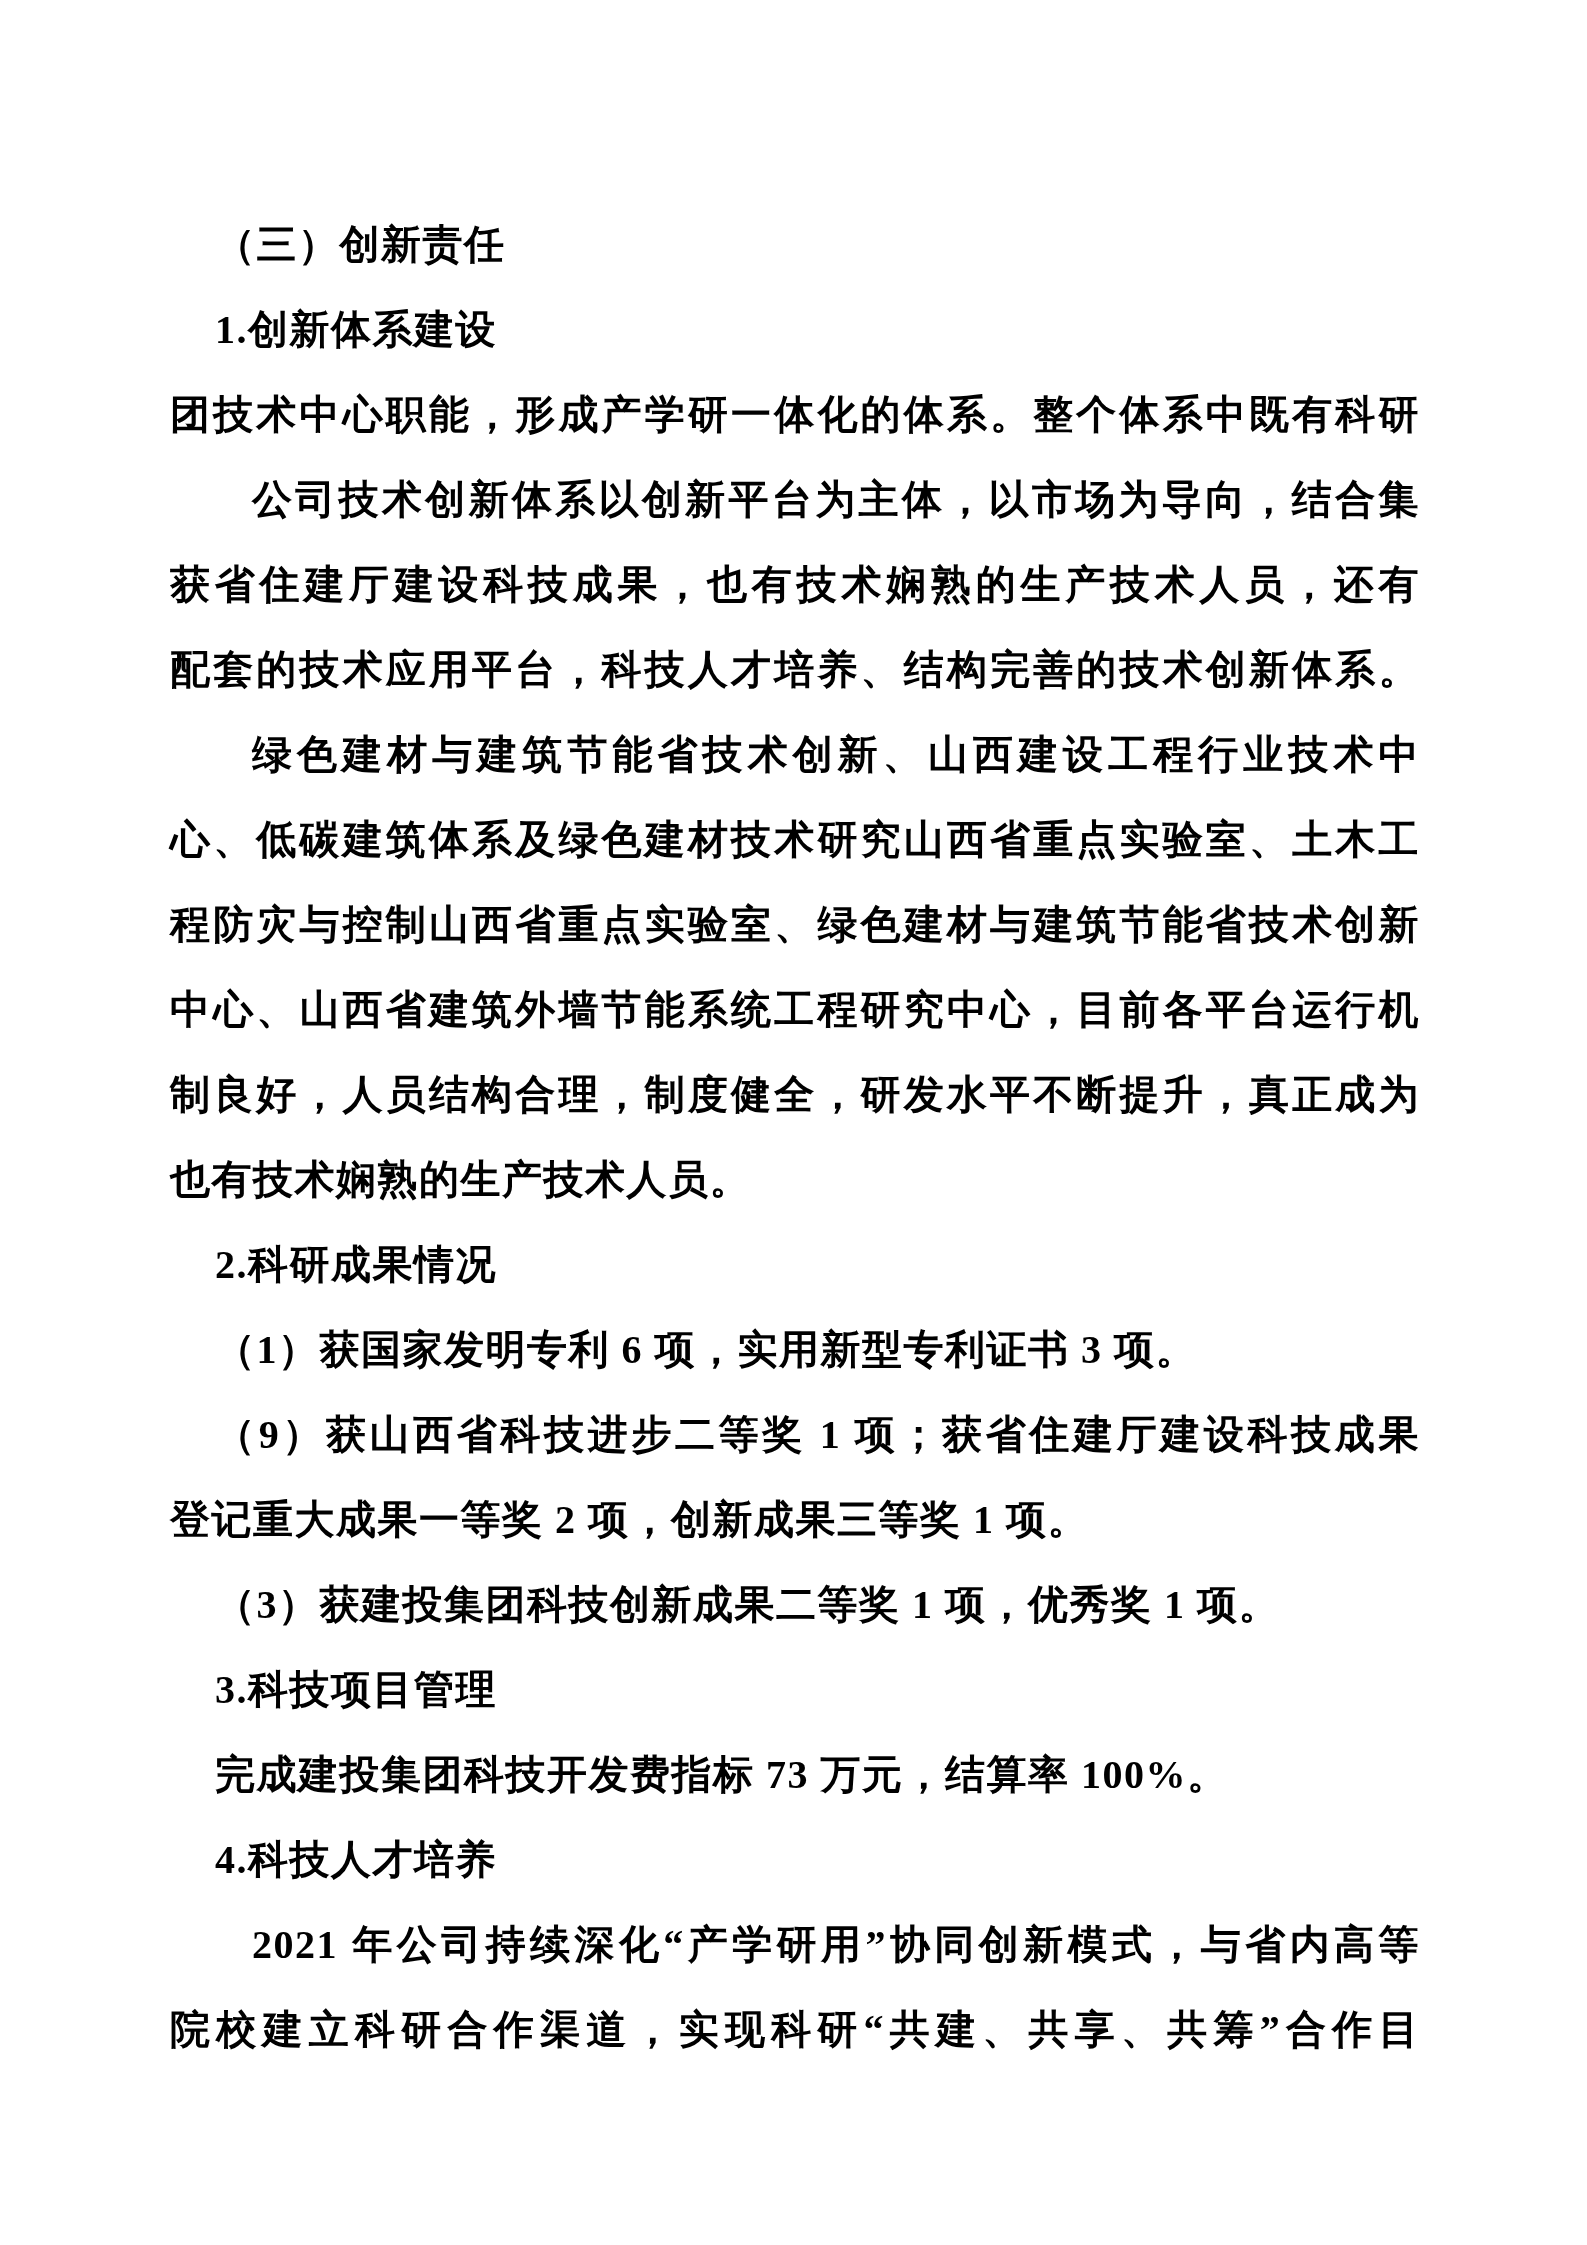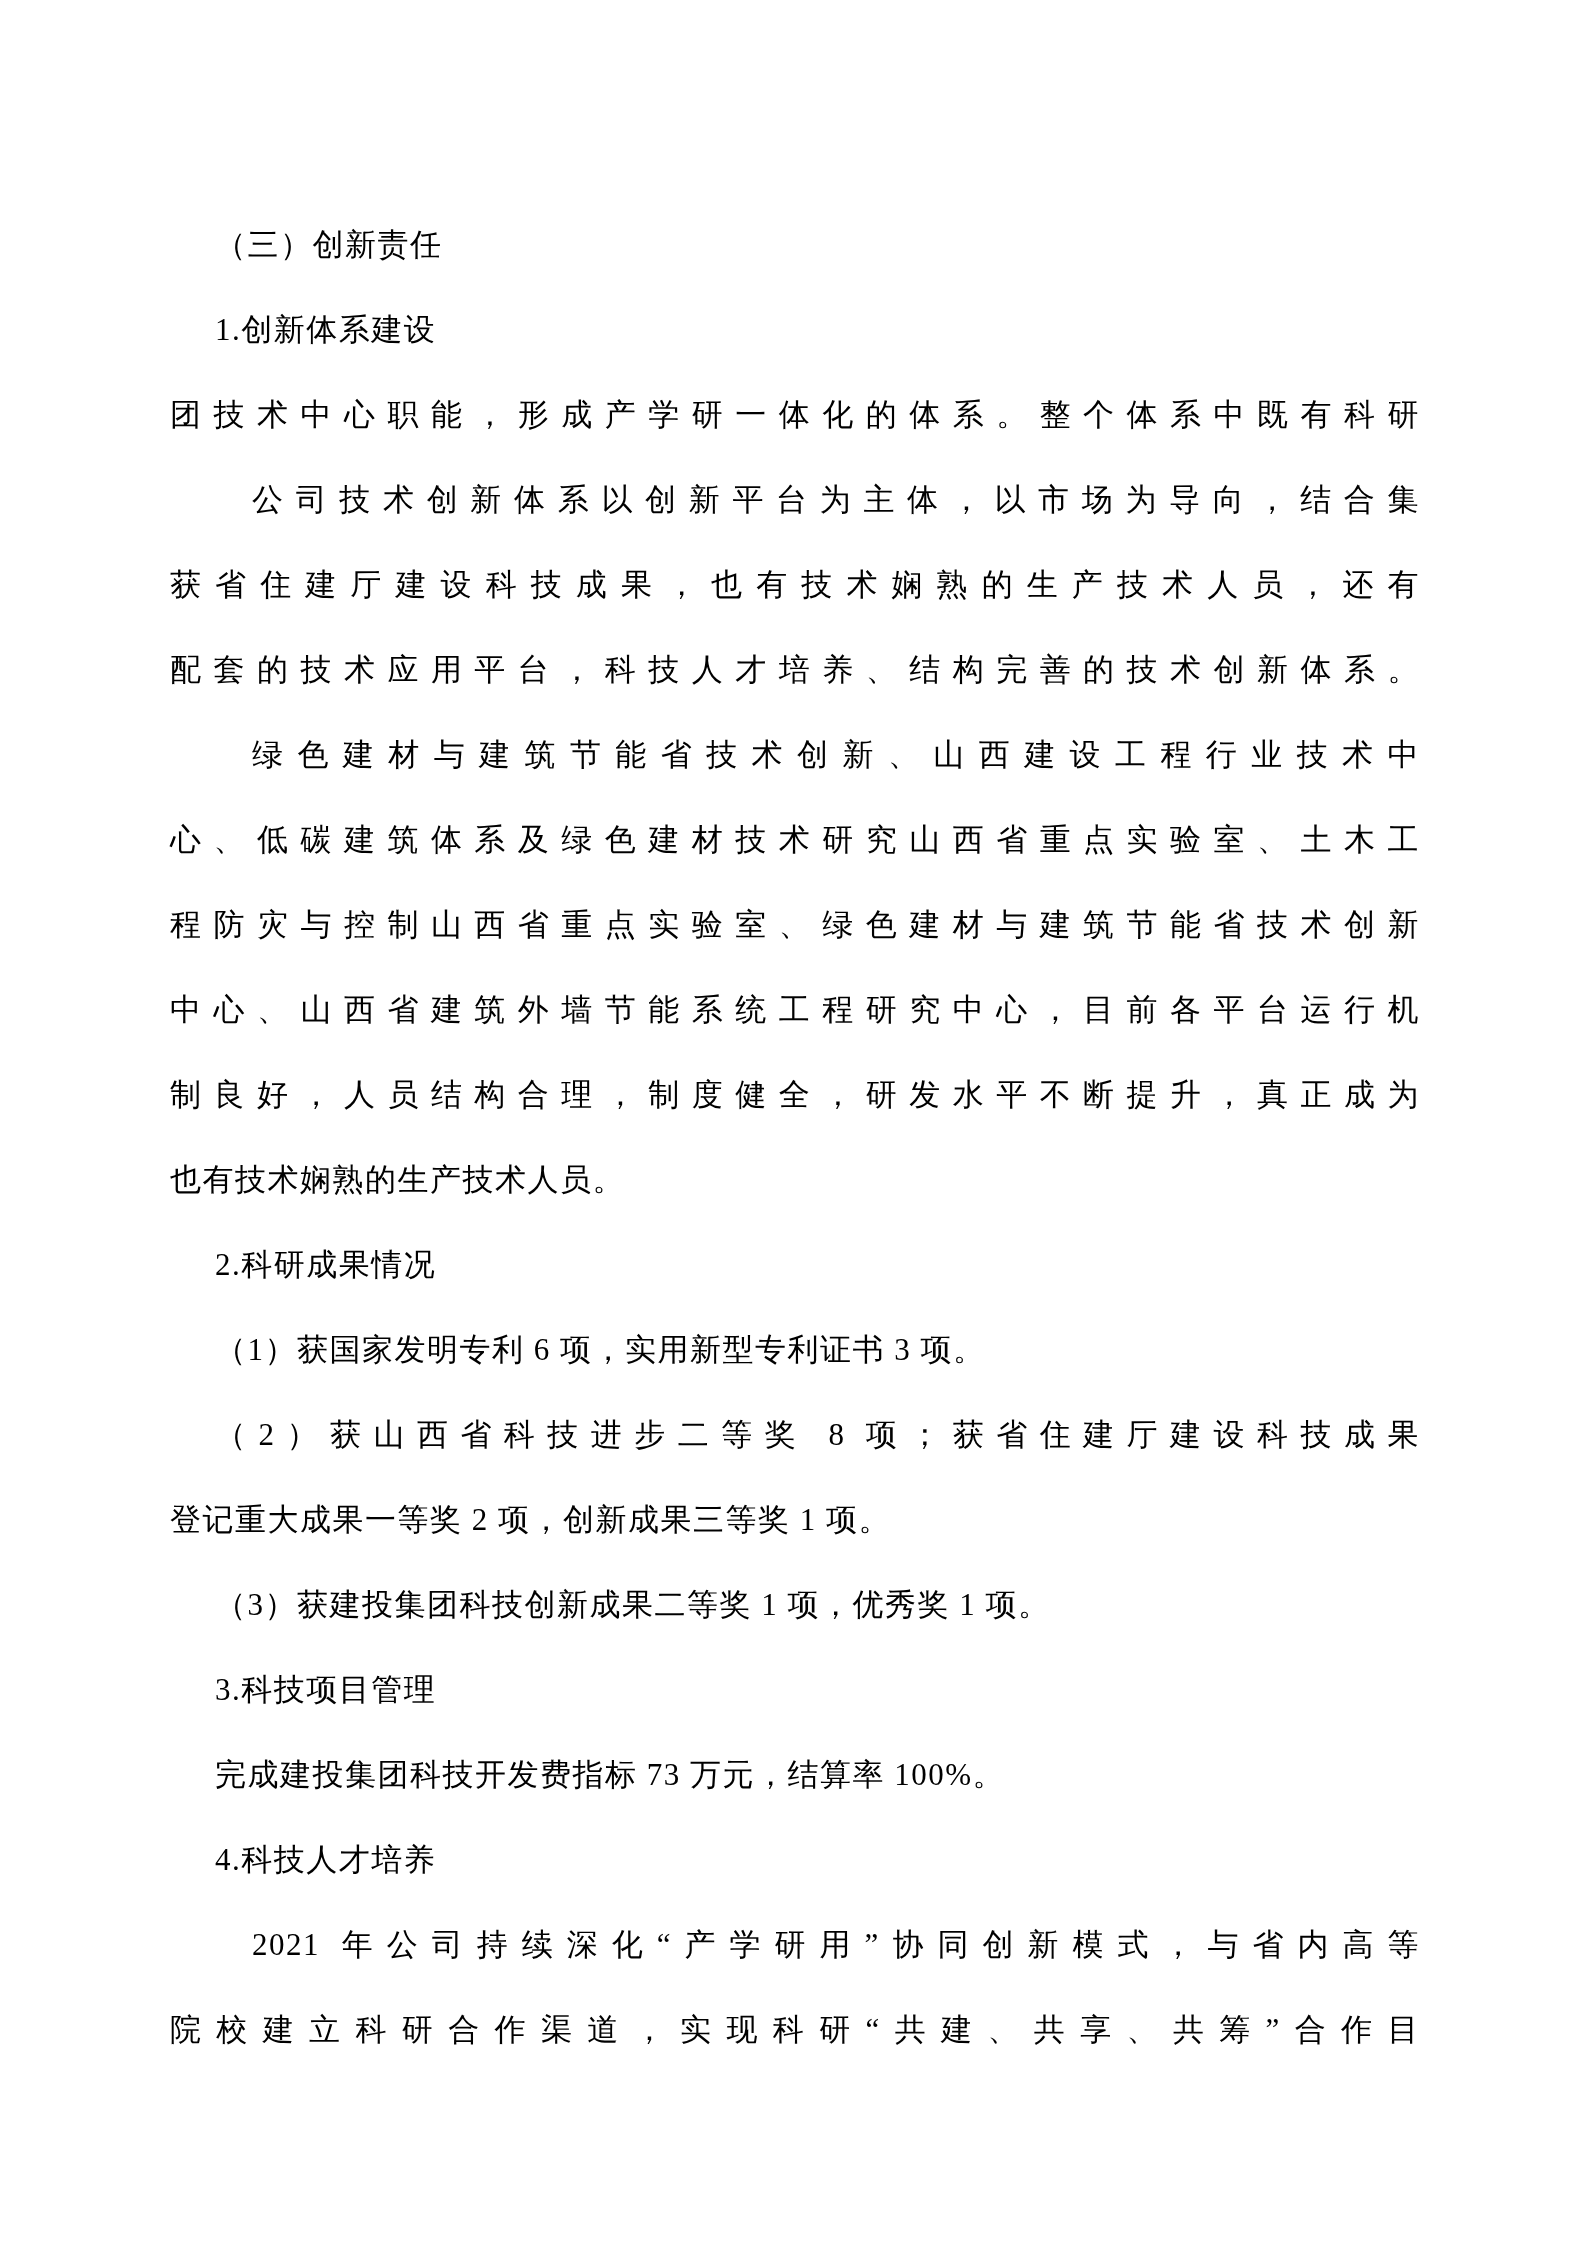--- a/index.html
+++ b/index.html
@@ -17,25 +17,25 @@
   }
   .content {
     position: absolute;
     left: 170px;
     top: 202px;
     width: 1250px;
   }
   .l {
     height: 85px;
     line-height: 85px;
-    font-size: 31px;
+    font-size: 40px;
     letter-spacing: 1.5px;
     color: #000000;
     white-space: nowrap;
-    font-weight: normal;
+    font-weight: bold;
   }
   
   .fill {
     white-space: normal;
     text-align: justify;
     text-align-last: justify;
   }
   
   .i1 { text-indent: 45px; }
   
@@ -53,21 +53,21 @@
     <div class="l fill">获省住建厅建设科技成果，也有技术娴熟的生产技术人员，还有</div>
     <div class="l fill">配套的技术应用平台，科技人才培养、结构完善的技术创新体系。</div>
     <div class="l i2 fill">绿色建材与建筑节能省技术创新、山西建设工程行业技术中</div>
     <div class="l fill">心、低碳建筑体系及绿色建材技术研究山西省重点实验室、土木工</div>
     <div class="l fill">程防灾与控制山西省重点实验室、绿色建材与建筑节能省技术创新</div>
     <div class="l fill">中心、山西省建筑外墙节能系统工程研究中心，目前各平台运行机</div>
     <div class="l fill">制良好，人员结构合理，制度健全，研发水平不断提升，真正成为</div>
     <div class="l">也有技术娴熟的生产技术人员。</div>
     <div class="l i1">2.科研成果情况</div>
     <div class="l i1">（1）获国家发明专利 6 项，实用新型专利证书 3 项。</div>
-    <div class="l i1 fill">（2）获山西省科技进步二等奖 8 项；获省住建厅建设科技成果</div>
+    <div class="l i1 fill">（9）获山西省科技进步二等奖 1 项；获省住建厅建设科技成果</div>
     <div class="l">登记重大成果一等奖 2 项，创新成果三等奖 1 项。</div>
     <div class="l i1">（3）获建投集团科技创新成果二等奖 1 项，优秀奖 1 项。</div>
     <div class="l i1">3.科技项目管理</div>
     <div class="l i1">完成建投集团科技开发费指标 73 万元，结算率 100%。</div>
     <div class="l i1">4.科技人才培养</div>
     <div class="l i2 fill">2021 年公司持续深化“产学研用”协同创新模式，与省内高等</div>
     <div class="l fill">院校建立科研合作渠道，实现科研“共建、共享、共筹”合作目</div>
   </div>
 </div>
 

